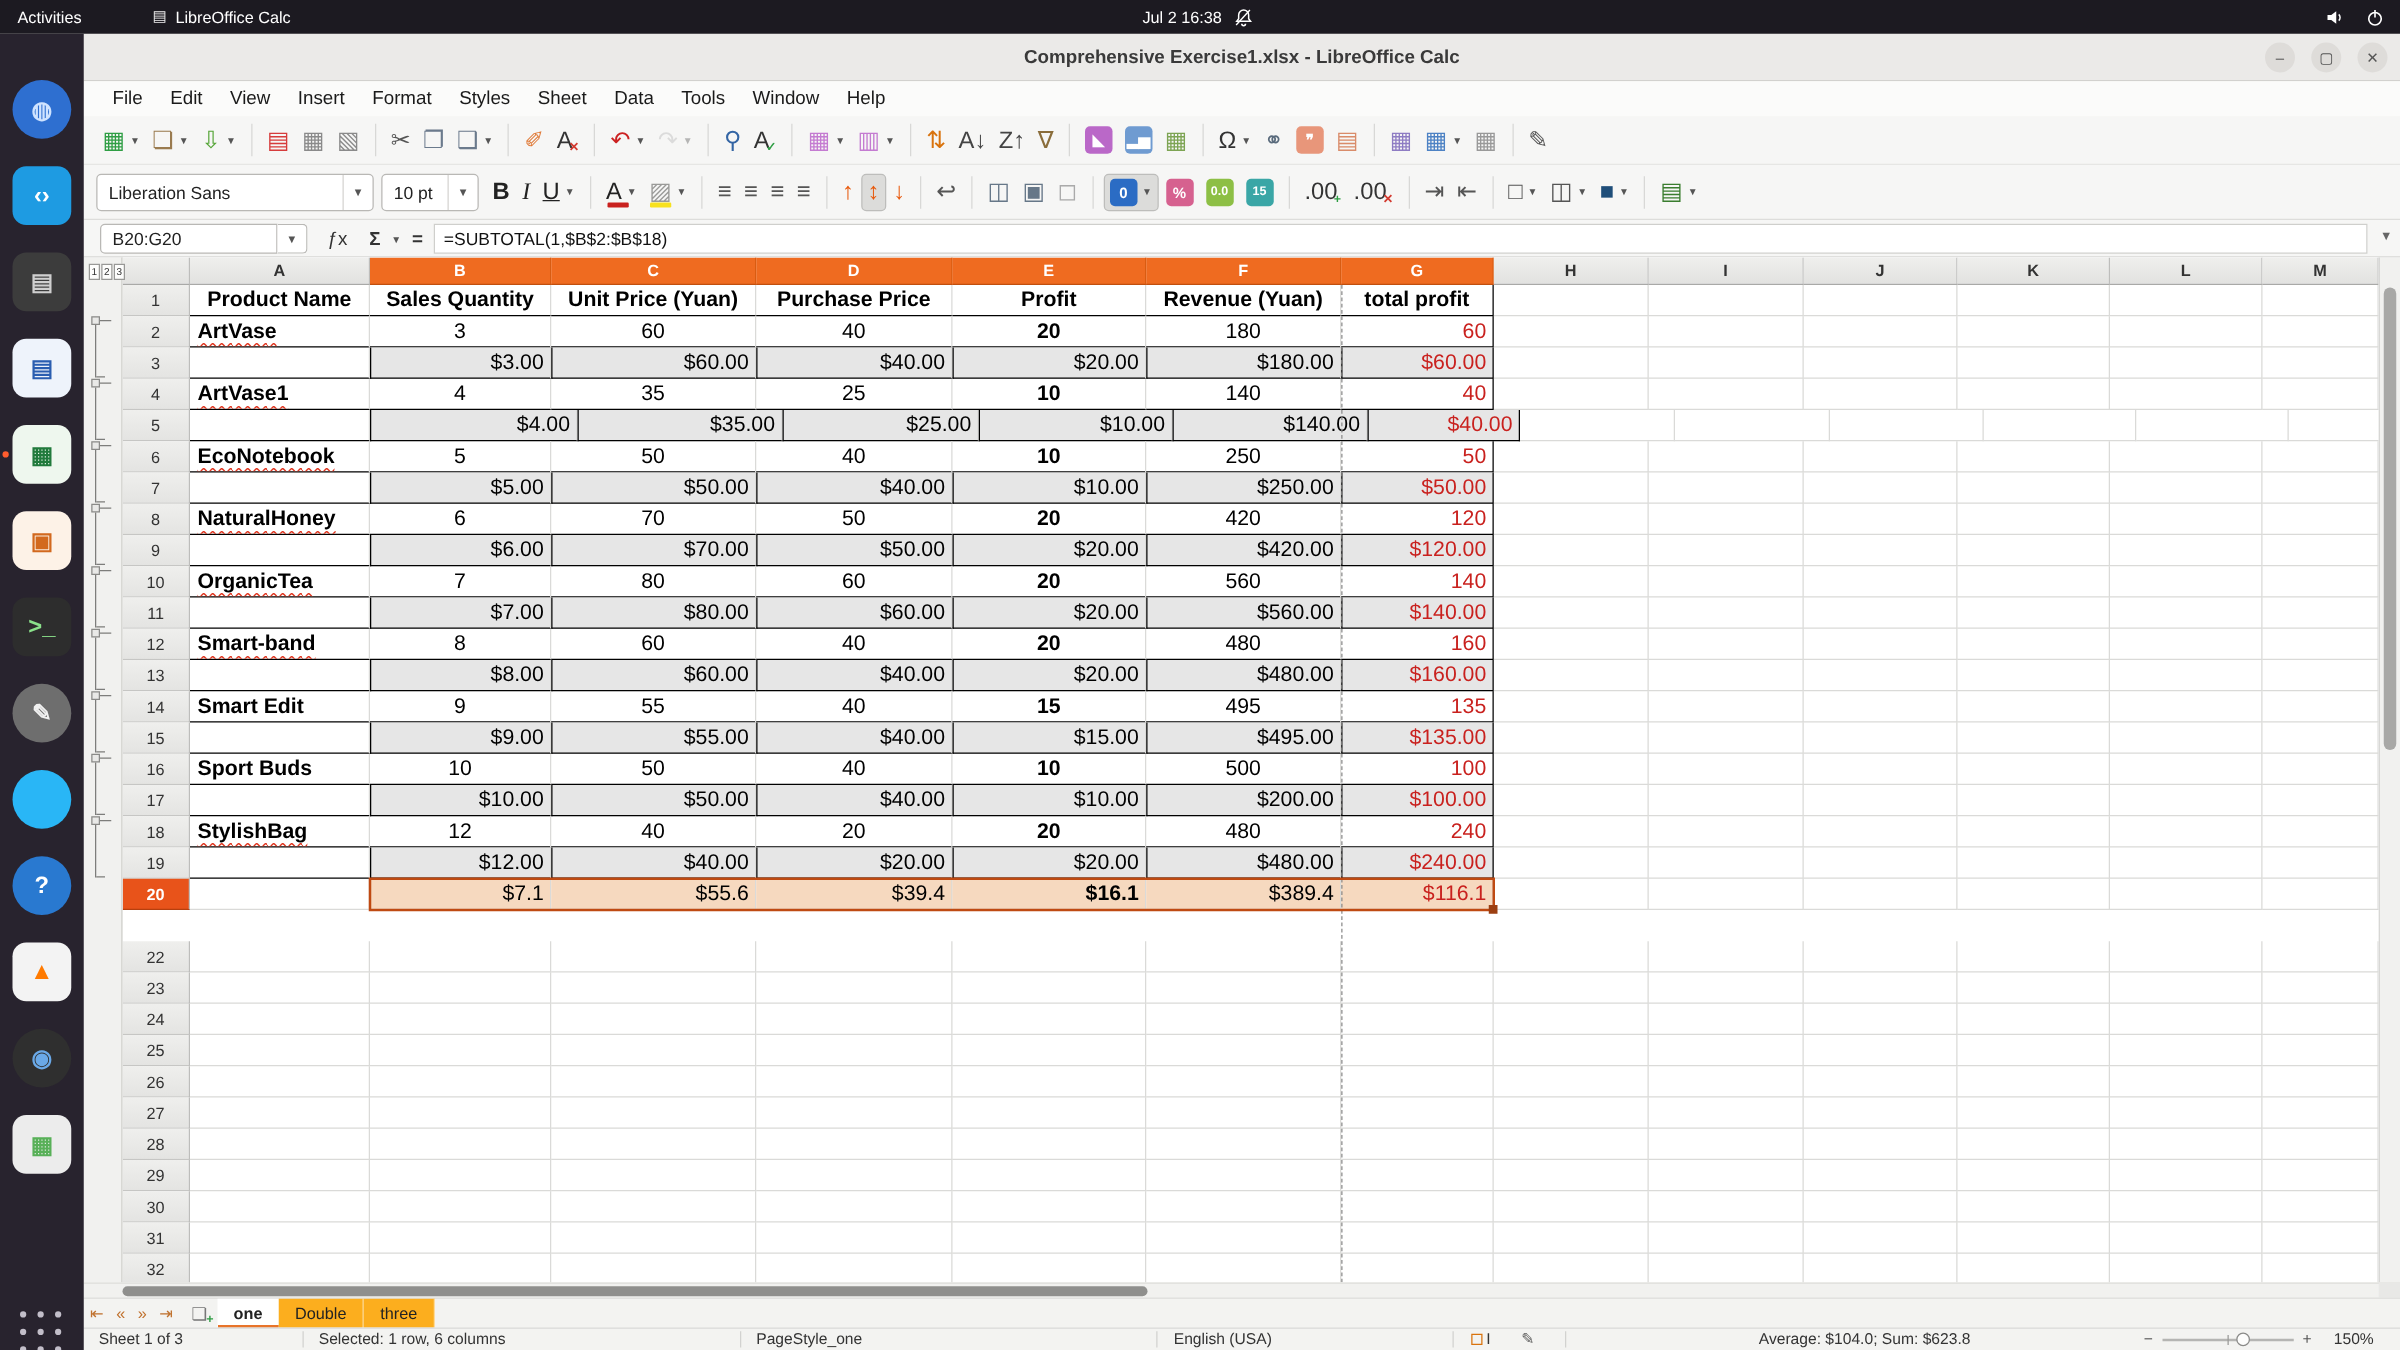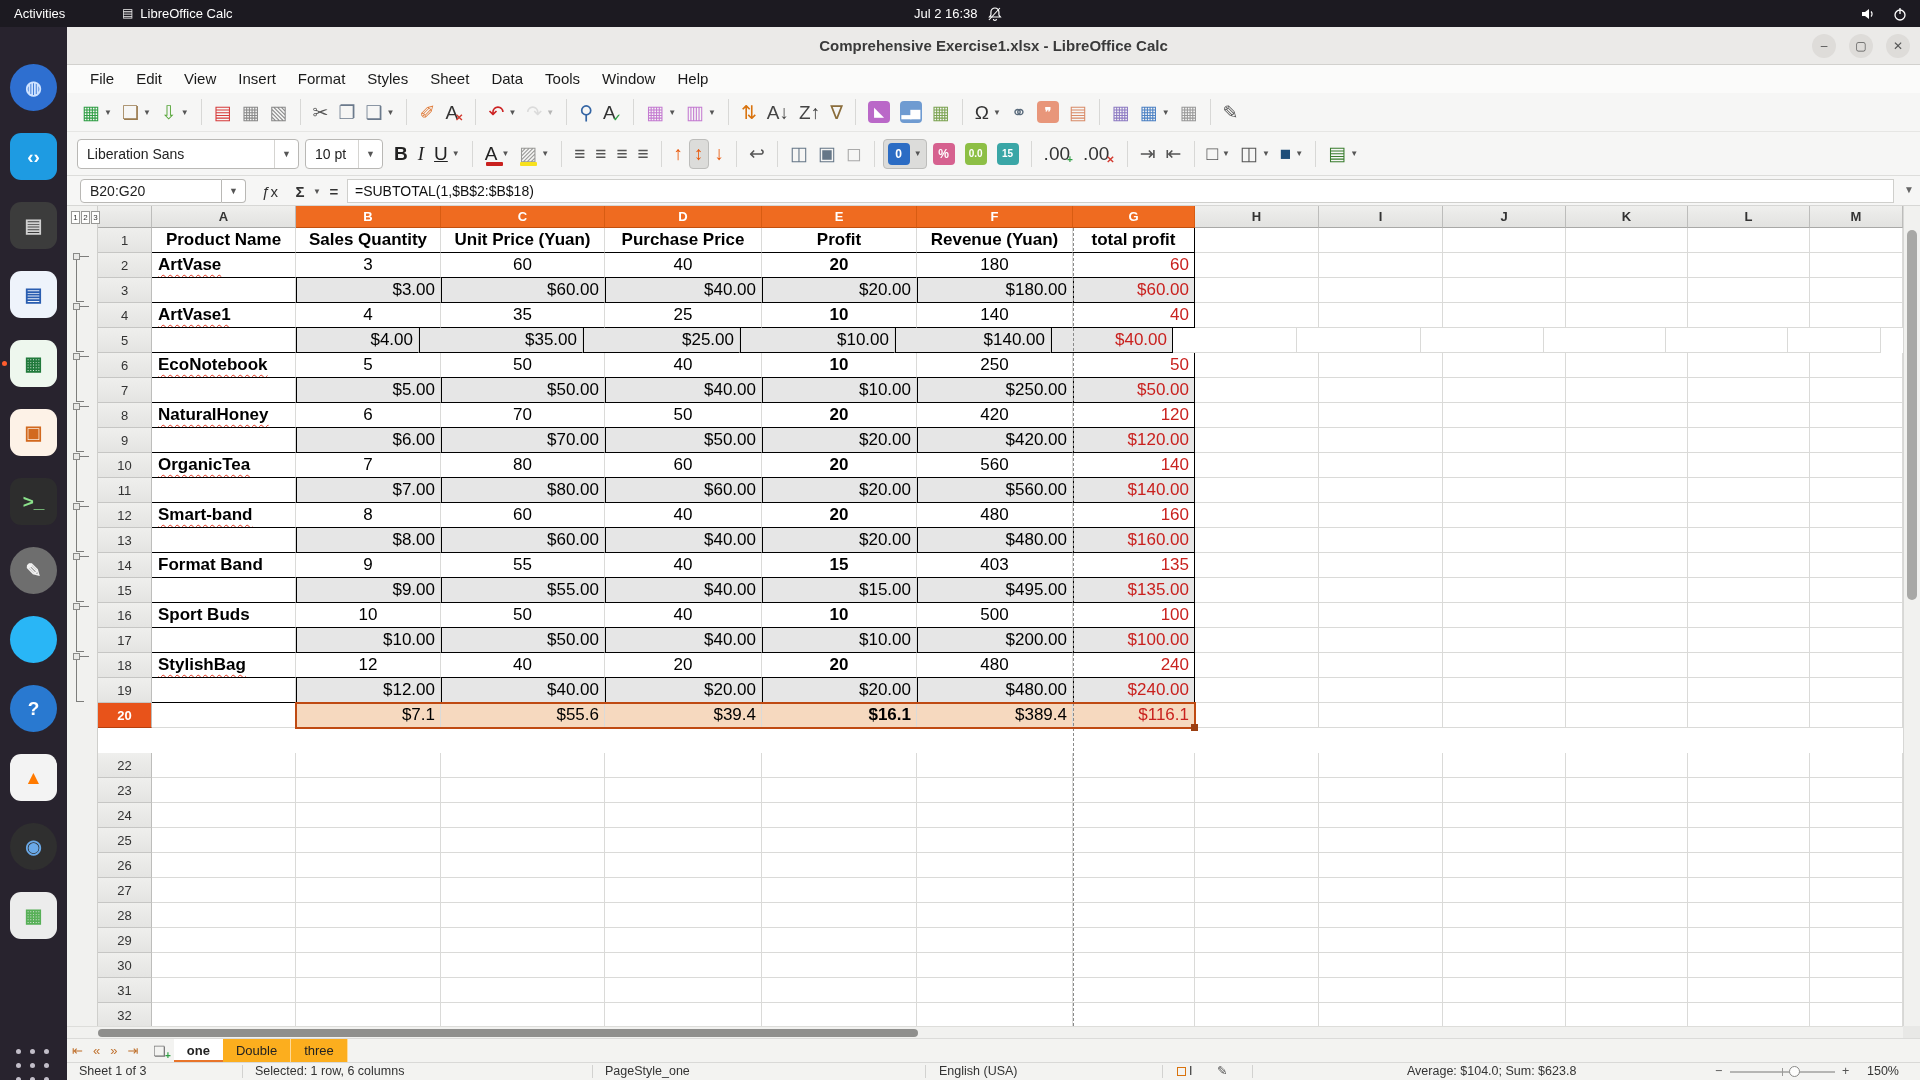--- a/index.html
+++ b/index.html
@@ -560,21 +560,21 @@
         <div class="c" style="width: 124px;"></div>
         <div class="c" style="width: 124px;"></div>
         <div class="c" style="width: 123px;"></div>
         <div class="c" style="width: 122px;"></div>
         <div class="c" style="width: 122px;"></div>
         <div class="c" style="width: 93px;"></div>
       </div>
       <div class="grow" style="top: 122px;">
         <div class="rh">5</div>
         <div class="c bb" style="width: 144px;"></div>
-        <div class="c tr cur bb" style="width: 123px;">$4.00</div>
+        <div class="c tr cur bb" style="width: 166px;">$4.00</div>
         <div class="c tr cur bb" style="width: 164px;">$35.00</div>
         <div class="c tr cur bb" style="width: 157px;">$25.00</div>
         <div class="c tr cur bb" style="width: 155px;">$10.00</div>
         <div class="c tr cur bb" style="width: 156px;">$140.00</div>
         <div class="c tr cur bb curR red" style="width: 122px;">$40.00</div>
         <div class="c" style="width: 124px;"></div>
         <div class="c" style="width: 124px;"></div>
         <div class="c" style="width: 123px;"></div>
         <div class="c" style="width: 122px;"></div>
         <div class="c" style="width: 122px;"></div>
@@ -711,26 +711,26 @@
         <div class="c tr cur bb curR red" style="width: 122px;">$160.00</div>
         <div class="c" style="width: 124px;"></div>
         <div class="c" style="width: 124px;"></div>
         <div class="c" style="width: 123px;"></div>
         <div class="c" style="width: 122px;"></div>
         <div class="c" style="width: 122px;"></div>
         <div class="c" style="width: 93px;"></div>
       </div>
       <div class="grow" style="top: 347px;">
         <div class="rh">14</div>
-        <div class="c b tl bb" style="width: 144px;">Format Band</div>
+        <div class="c b tl bb" style="width: 144px;">Smart Edit</div>
         <div class="c tc bb" style="width: 145px;">9</div>
         <div class="c tc bb" style="width: 164px;">55</div>
         <div class="c tc bb" style="width: 157px;">40</div>
         <div class="c tc bb b" style="width: 155px;">15</div>
-        <div class="c tc bb" style="width: 156px;">403</div>
+        <div class="c tc bb" style="width: 156px;">495</div>
         <div class="c tr red bb curR" style="width: 122px;">135</div>
         <div class="c" style="width: 124px;"></div>
         <div class="c" style="width: 124px;"></div>
         <div class="c" style="width: 123px;"></div>
         <div class="c" style="width: 122px;"></div>
         <div class="c" style="width: 122px;"></div>
         <div class="c" style="width: 93px;"></div>
       </div>
       <div class="grow" style="top: 372px;">
         <div class="rh">15</div>

